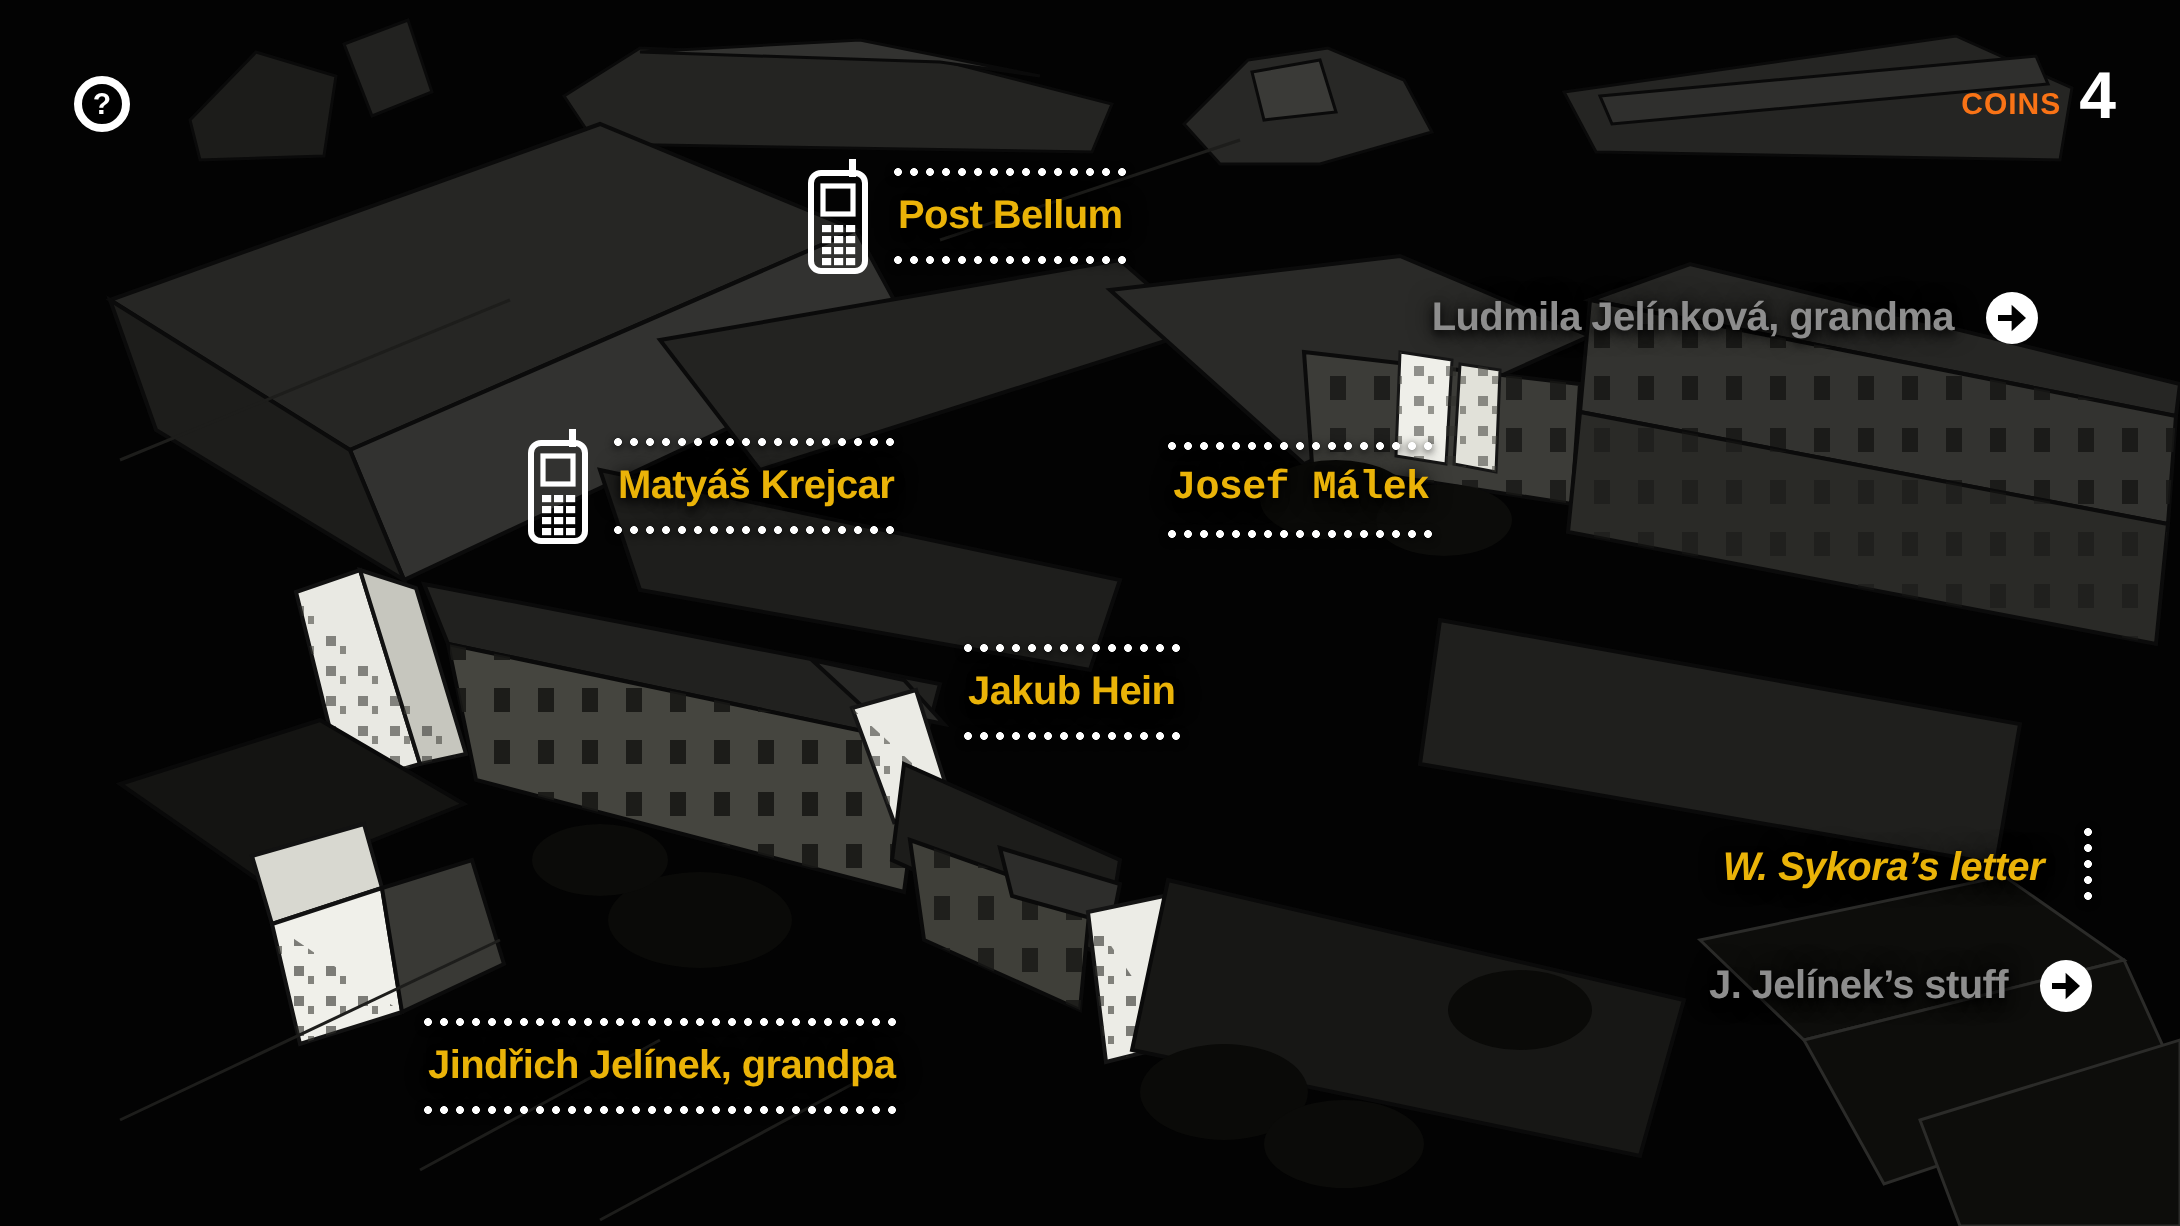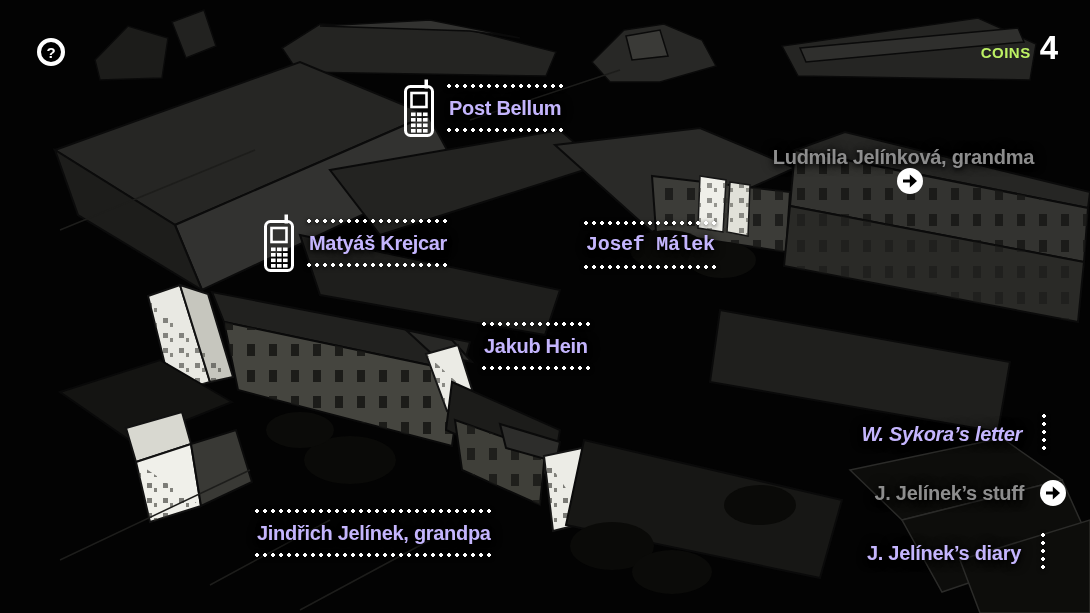--- a/index.html
+++ b/index.html
@@ -6,51 +6,51 @@
   .stage{position:relative;width:1090px;height:613px;background:#000;overflow:hidden;
          font-family:"Liberation Sans",sans-serif;}
   .bg{position:absolute;left:0;top:0;width:1090px;height:613px;display:block;}
 
   
   .help-btn{position:absolute;left:37px;top:38px;width:28px;height:28px;border-radius:50%;
             border:4px solid #fff;background:#000;box-sizing:border-box;cursor:pointer;
             display:flex;align-items:center;justify-content:center;padding:0;}
   .help-btn span{color:#fff;font-weight:700;font-size:15px;line-height:1;}
   .coins{position:absolute;right:32px;top:31px;display:flex;align-items:center;gap:9px;}
-  .coins-word{color:#bef264;font-weight:700;font-size:15px;letter-spacing:.5px;line-height:1;margin-top:9px;}
+  .coins-word{color:#f97316;font-weight:700;font-size:15px;letter-spacing:.5px;line-height:1;margin-top:9px;}
   .coins-num{color:#fff;font-weight:700;font-size:33px;line-height:1;}
 
   
   .loc{position:absolute;display:flex;align-items:center;cursor:pointer;}
   .loc-box{display:flex;flex-direction:column;gap:9px;}
-  .loc-text{font-weight:700;font-size:20px;line-height:22px;color:#c4b5fd;white-space:nowrap;
+  .loc-text{font-weight:700;font-size:20px;line-height:22px;color:#eab308;white-space:nowrap;
             text-align:center;padding:0 2px;letter-spacing:-0.3px;
             text-shadow:0 0 12px rgba(0,0,0,.95),0 2px 5px rgba(0,0,0,.9);}
   .dim{color:#8d8d8d;}
   .dots-h{height:4px;background-image:radial-gradient(circle at 2px 2px,#fff 1.8px,rgba(255,255,255,0) 2.1px);
           background-size:8px 4px;background-repeat:repeat-x;
           filter:drop-shadow(0 1px 2px rgba(0,0,0,.9));}
   .dots-v{width:4px;height:40px;background-image:radial-gradient(circle at 2px 2px,#fff 1.8px,rgba(255,255,255,0) 2.1px);
           background-size:4px 8px;background-repeat:repeat-y;flex:0 0 auto;
           filter:drop-shadow(0 1px 2px rgba(0,0,0,.9));}
   .phone{width:30px;height:58px;margin-right:13px;flex:0 0 auto;}
   .arrow-btn{width:26px;height:26px;flex:0 0 auto;}
   .row-gap-s>*+*{margin-left:14px;}
   .row-gap-l>*+*{margin-left:18px;}
 
   
   #loc-post-bellum{left:404px;top:84px;height:48px;}
   #loc-matyas{left:226px;top:219px;height:48px;padding-left:38px;}
   #loc-josef{left:584px;top:221px;font-family:Liberation Mono, monospace;}
   #loc-jakub{left:482px;top:322px;}
   #loc-marie{left:619px;top:469px;}
-  #loc-jindrich{left:212px;top:509px;margin-left:43px;}
-  #loc-ludmila{right:54px;top:146px;height:26px;flex-direction:column;}
+  #loc-jindrich{left:212px;top:509px;}
+  #loc-ludmila{right:71px;top:146px;height:26px;}
   #loc-sykora{right:44px;top:414px;height:40px;font-style:italic;}
-  #loc-stuff{right:24px;top:480px;height:26px;}
+  #loc-stuff{right:44px;top:480px;height:26px;}
   #loc-diary{right:45px;top:533px;height:40px;}
 </style>
 </head>
 <body>
 
 <div class="stage">
 
   <svg class="bg" viewBox="0 0 1090 613" aria-hidden="true">
     <defs>
       <pattern id="win" width="22" height="26" patternUnits="userSpaceOnUse">
@@ -252,18 +252,14 @@
 
   <div class="loc row-gap-s" id="loc-stuff">
     <span class="loc-text dim">J. Jelínek’s stuff</span>
     <svg class="arrow-btn" viewBox="0 0 26 26">
       <circle cx="13" cy="13" r="13" fill="#fff"></circle>
       <rect x="6" y="11.5" width="9" height="3" fill="#000"></rect>
       <polygon points="12.8,6.4 20,13 12.8,19.6" fill="#000"></polygon>
     </svg>
   </div>
 
-  <div class="loc row-gap-l" id="loc-diary">
-    <span class="loc-text">J. Jelínek’s diary</span>
-    <span class="dots-v"></span>
-  </div>
 
 </div>
 
 </body></html>

